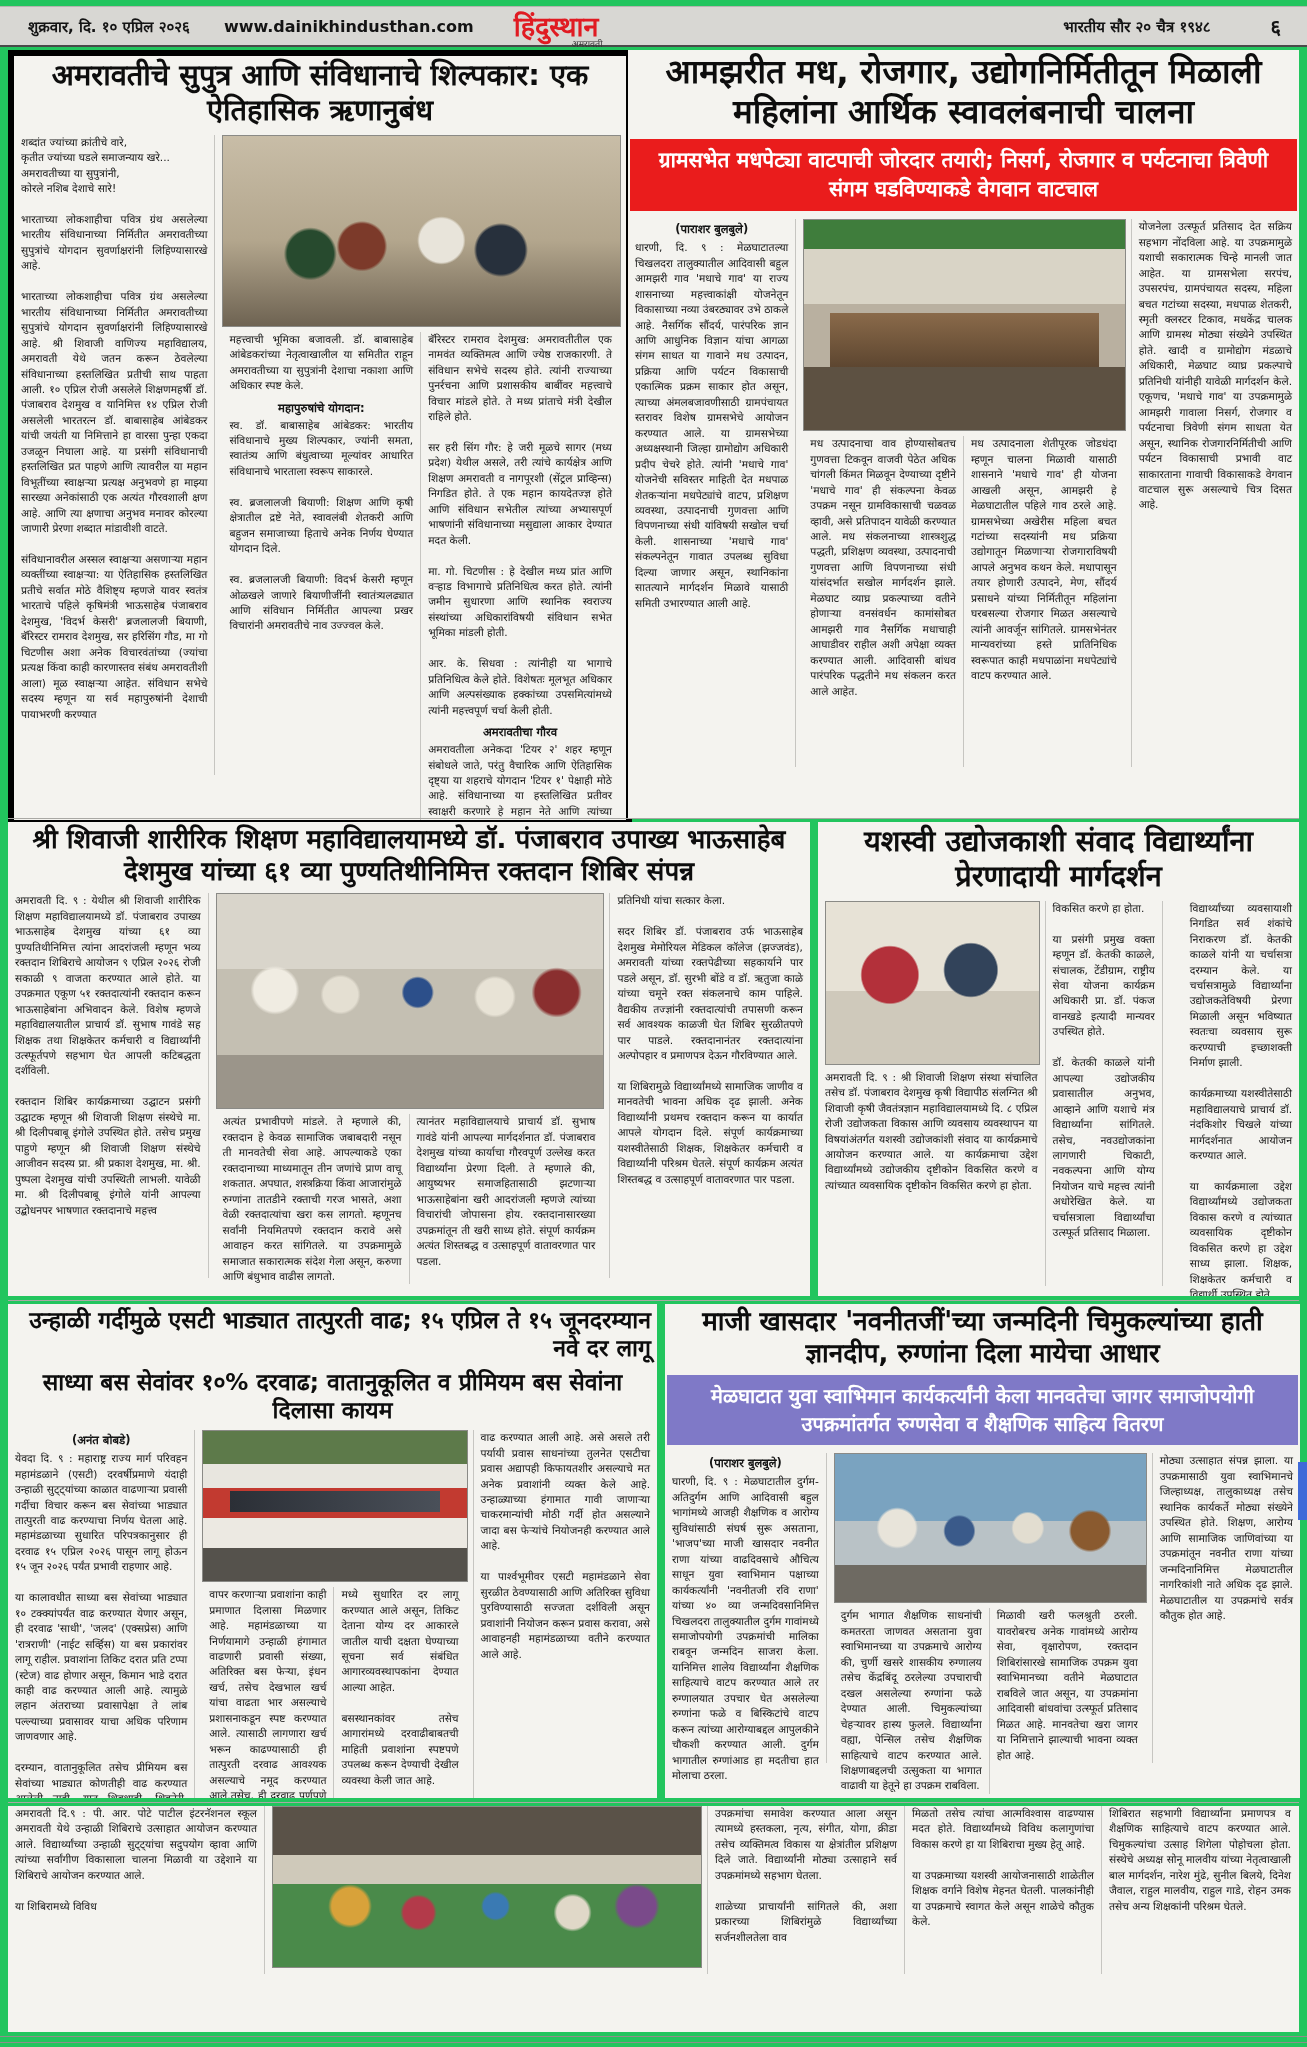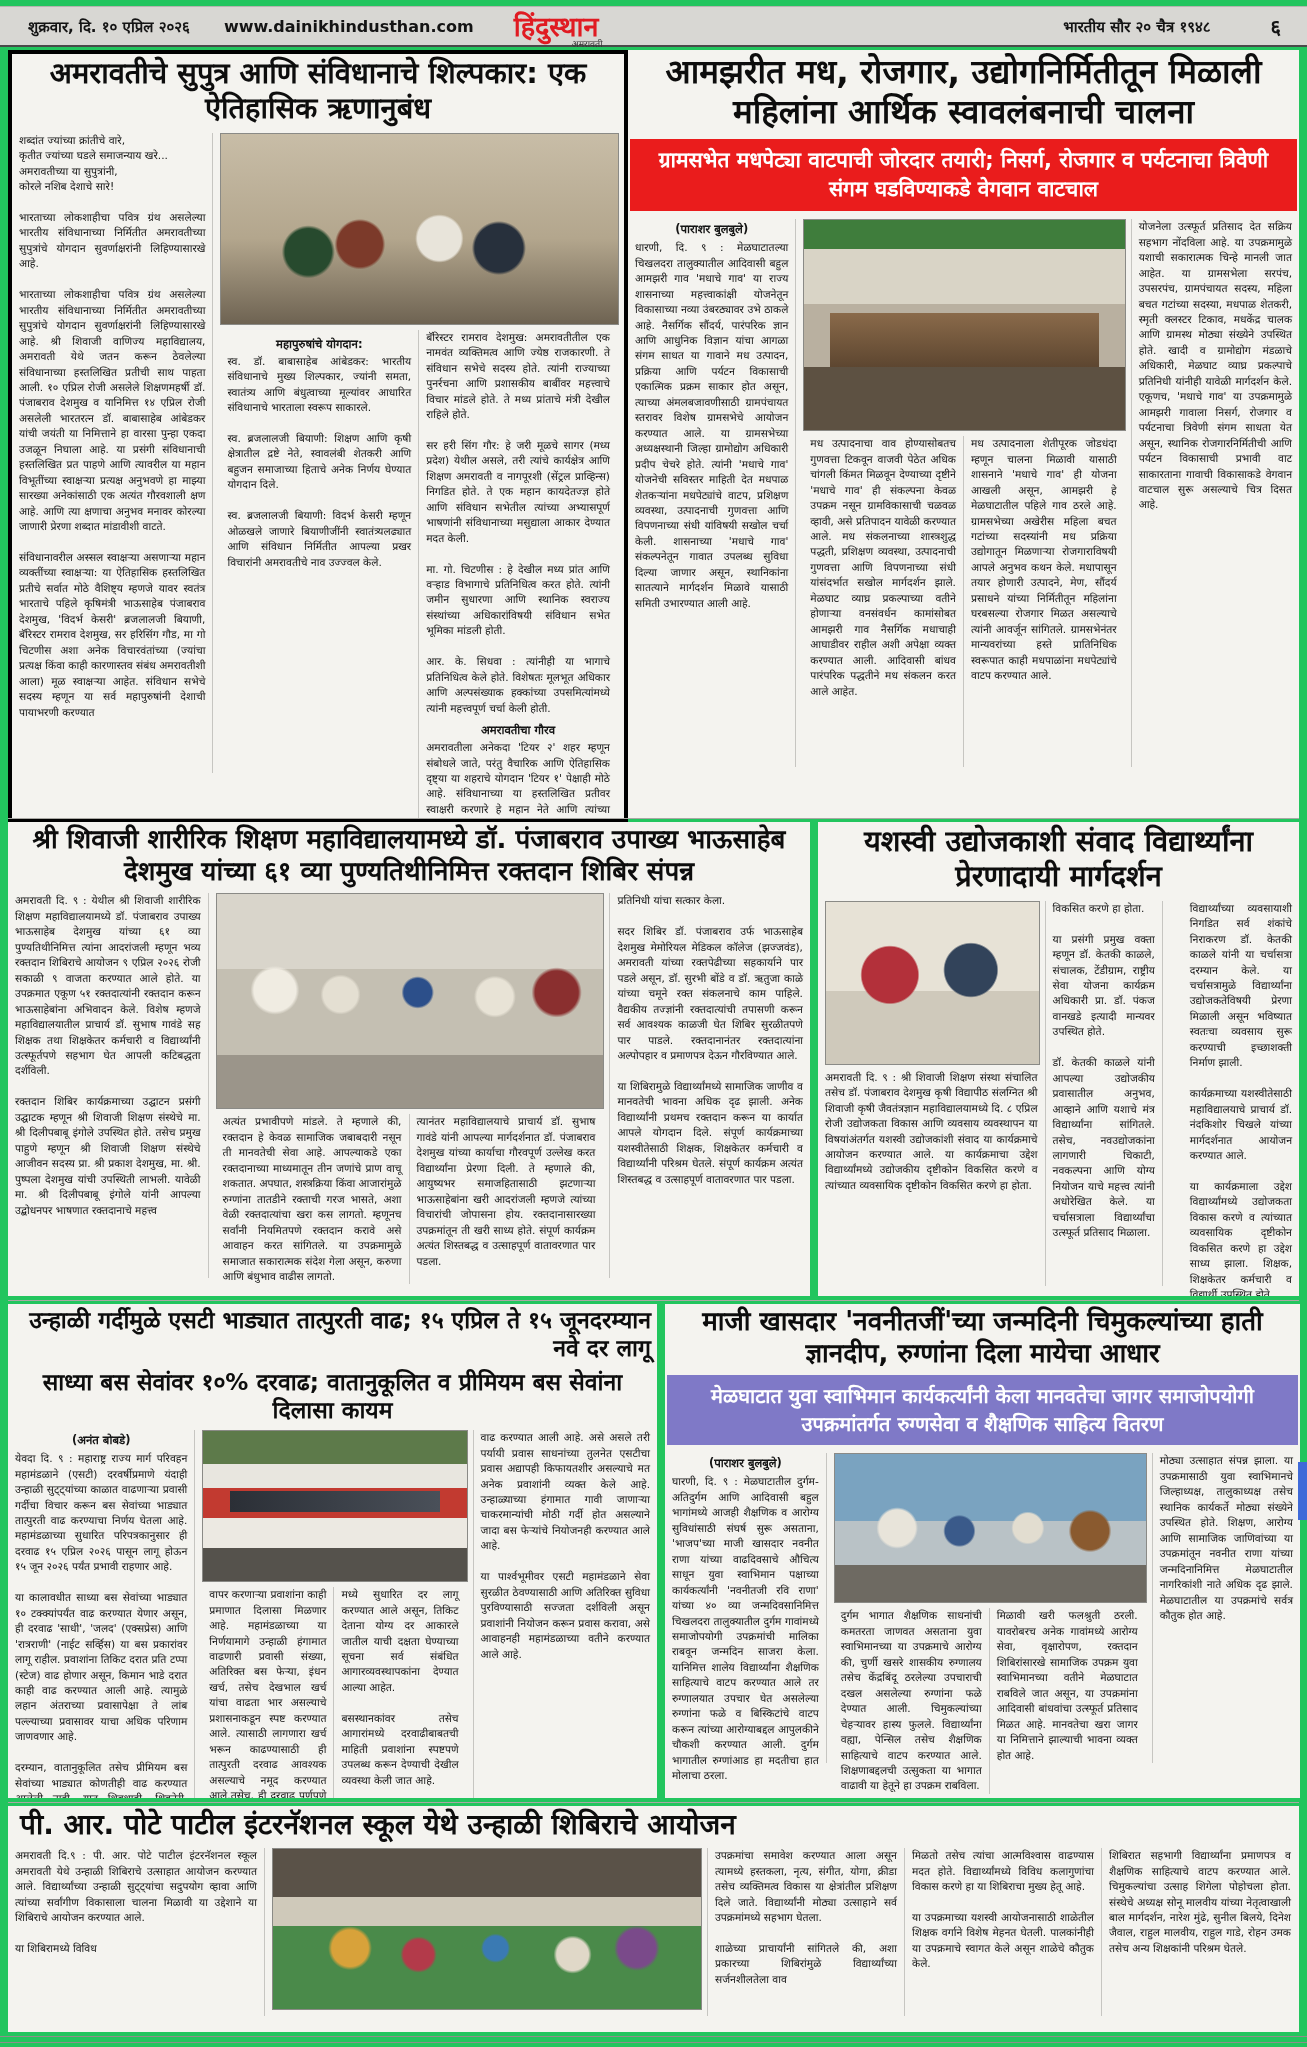--- a/index.html
+++ b/index.html
@@ -72,21 +72,21 @@
   
   #a1 .hl { font-size:29px; }
   #a2 .hl { font-size:33px; }
   #a2 .banner { font-size:21px; background:#ea1c1c; }
   #a3 .hl { font-size:26px; }
   #a4 .hl { font-size:29px; }
   #a5 .hl { font-size:23px; }
   #a6 .hl { font-size:26px; }
   #a6 .banner { font-size:20px; background:#7f79c7; }
   #a7 .hl { font-size:28px; text-align:left; padding-left:6px; }
-  #a1 { border:4px solid #000000; }
+  #a1 { border:6px solid #000000; }
 </style>
 </head>
 <body>
 
 <div class="page">
 
   <header class="topbar">
     <span class="tdate">शुक्रवार, दि. १० एप्रिल २०२६</span>
     <span class="turl">www.dainikhindusthan.com</span>
     <div class="masthead">
@@ -107,20 +107,21 @@
 
 भारताच्या लोकशाहीचा पवित्र ग्रंथ असलेल्या भारतीय संविधानाच्या निर्मितीत अमरावतीच्या सुपुत्रांचे योगदान सुवर्णाक्षरांनी लिहिण्यासारखे आहे.
 
 भारताच्या लोकशाहीचा पवित्र ग्रंथ असलेल्या भारतीय संविधानाच्या निर्मितीत अमरावतीच्या सुपुत्रांचे योगदान सुवर्णाक्षरांनी लिहिण्यासारखे आहे. श्री शिवाजी वाणिज्य महाविद्यालय, अमरावती येथे जतन करून ठेवलेल्या संविधानाच्या हस्तलिखित प्रतीची साथ पाहता आली. १० एप्रिल रोजी असलेले शिक्षणमहर्षी डॉ. पंजाबराव देशमुख व यानिमित्त १४ एप्रिल रोजी असलेली भारतरत्न डॉ. बाबासाहेब आंबेडकर यांची जयंती या निमित्ताने हा वारसा पुन्हा एकदा उजळून निघाला आहे. या प्रसंगी संविधानाची हस्तलिखित प्रत पाहणे आणि त्यावरील या महान विभूतींच्या स्वाक्षऱ्या प्रत्यक्ष अनुभवणे हा माझ्या सारख्या अनेकांसाठी एक अत्यंत गौरवशाली क्षण आहे. आणि त्या क्षणाचा अनुभव मनावर कोरल्या जाणारी प्रेरणा शब्दात मांडावीशी वाटते.
 
 संविधानावरील अस्सल स्वाक्षऱ्या असणाऱ्या महान व्यक्तींच्या स्वाक्षऱ्या: या ऐतिहासिक हस्तलिखित प्रतीचे सर्वात मोठे वैशिष्ट्य म्हणजे यावर स्वतंत्र भारताचे पहिले कृषिमंत्री भाऊसाहेब पंजाबराव देशमुख, 'विदर्भ केसरी' ब्रजलालजी बियाणी, बॅरिस्टर रामराव देशमुख, सर हरिसिंग गौड, मा गो चिटणीस अशा अनेक विचारवंतांच्या (ज्यांचा प्रत्यक्ष किंवा काही कारणास्तव संबंध अमरावतीशी आला) मूळ स्वाक्षऱ्या आहेत. संविधान सभेचे सदस्य म्हणून या सर्व महापुरुषांनी देशाची पायाभरणी करण्यात</div>
       <div class="col" style="width:400px; display:flex; flex-direction:column;">
         <div class="photo ph-a1" style="width:100%; height:190px; flex:none;"></div>
         <div class="cols" style="flex:1; margin-top:5px;">
           <div class="col" style="width:50%;">
+            <div class="bt">महत्त्वाची भूमिका बजावली. डॉ. बाबासाहेब आंबेडकरांच्या नेतृत्वाखालील या समितीत राहून अमरावतीच्या या सुपुत्रांनी देशाचा नकाशा आणि अधिकार स्पष्ट केले.</div>
             <div class="subhead">महापुरुषांचे योगदान:</div>
             <div class="bt">स्व. डॉ. बाबासाहेब आंबेडकर: भारतीय संविधानाचे मुख्य शिल्पकार, ज्यांनी समता, स्वातंत्र्य आणि बंधुत्वाच्या मूल्यांवर आधारित संविधानाचे भारताला स्वरूप साकारले.
 
 स्व. ब्रजलालजी बियाणी: शिक्षण आणि कृषी क्षेत्रातील द्रष्टे नेते, स्वावलंबी शेतकरी आणि बहुजन समाजाच्या हिताचे अनेक निर्णय घेण्यात योगदान दिले.
 
 स्व. ब्रजलालजी बियाणी: विदर्भ केसरी म्हणून ओळखले जाणारे बियाणीजींनी स्वातंत्र्यलढ्यात आणि संविधान निर्मितीत आपल्या प्रखर विचारांनी अमरावतीचे नाव उज्ज्वल केले.</div>
           </div>
           <div class="col" style="width:50%;">
             <div class="bt">बॅरिस्टर रामराव देशमुख: अमरावतीतील एक नामवंत व्यक्तिमत्व आणि ज्येष्ठ राजकारणी. ते संविधान सभेचे सदस्य होते. त्यांनी राज्याच्या पुनर्रचना आणि प्रशासकीय बाबींवर महत्त्वाचे विचार मांडले होते. ते मध्य प्रांताचे मंत्री देखील राहिले होते.
 
@@ -257,21 +258,20 @@
           <div class="col bt" style="width:50%;">मिळावी खरी फलश्रुती ठरली. यावरोबरच अनेक गावांमध्ये आरोग्य सेवा, वृक्षारोपण, रक्तदान शिबिरांसारखे सामाजिक उपक्रम युवा स्वाभिमानच्या वतीने मेळघाटात राबविले जात असून, या उपक्रमांना आदिवासी बांधवांचा उत्स्फूर्त प्रतिसाद मिळत आहे. मानवतेचा खरा जागर या निमित्ताने झाल्याची भावना व्यक्त होत आहे.</div>
         </div>
       </div>
       <div class="col bt" style="width:138px;">मोठ्या उत्साहात संपन्न झाला. या उपक्रमासाठी युवा स्वाभिमानचे जिल्हाध्यक्ष, तालुकाध्यक्ष तसेच स्थानिक कार्यकर्ते मोठ्या संख्येने उपस्थित होते. शिक्षण, आरोग्य आणि सामाजिक जाणिवांच्या या उपक्रमांतून नवनीत राणा यांच्या जन्मदिनानिमित्त मेळघाटातील नागरिकांशी नाते अधिक दृढ झाले. मेळघाटातील या उपक्रमांचे सर्वत्र कौतुक होत आहे.</div>
     </div>
   </section>
 
   <div class="hrule" style="top:1802px;"></div>
 
   <section id="a7" class="art" style="left:8px; top:1806px; width:1291px; height:226px;">
-    <h1 class="hl">पी. आर. पोटे पाटील इंटरनॅशनल स्कूल येथे उन्हाळी शिबिराचे आयोजन</h1>
     <div class="cols" style="height:168px;">
       <div class="col bt" style="width:242px;">अमरावती दि.९ : पी. आर. पोटे पाटील इंटरनॅशनल स्कूल अमरावती येथे उन्हाळी शिबिराचे उत्साहात आयोजन करण्यात आले. विद्यार्थ्यांच्या उन्हाळी सुट्ट्यांचा सदुपयोग व्हावा आणि त्यांच्या सर्वांगीण विकासाला चालना मिळावी या उद्देशाने या शिबिराचे आयोजन करण्यात आले.
 
 या शिबिरामध्ये विविध</div>
       <div class="col" style="width:428px;">
         <div class="photo ph-a7" style="width:100%; height:160px;"></div>
       </div>
       <div class="col bt" style="width:182px;">उपक्रमांचा समावेश करण्यात आला असून त्यामध्ये हस्तकला, नृत्य, संगीत, योगा, क्रीडा तसेच व्यक्तिमत्व विकास या क्षेत्रांतील प्रशिक्षण दिले जाते. विद्यार्थ्यांनी मोठ्या उत्साहाने सर्व उपक्रमांमध्ये सहभाग घेतला.
 
 शाळेच्या प्राचार्यांनी सांगितले की, अशा प्रकारच्या शिबिरांमुळे विद्यार्थ्यांच्या सर्जनशीलतेला वाव</div>

